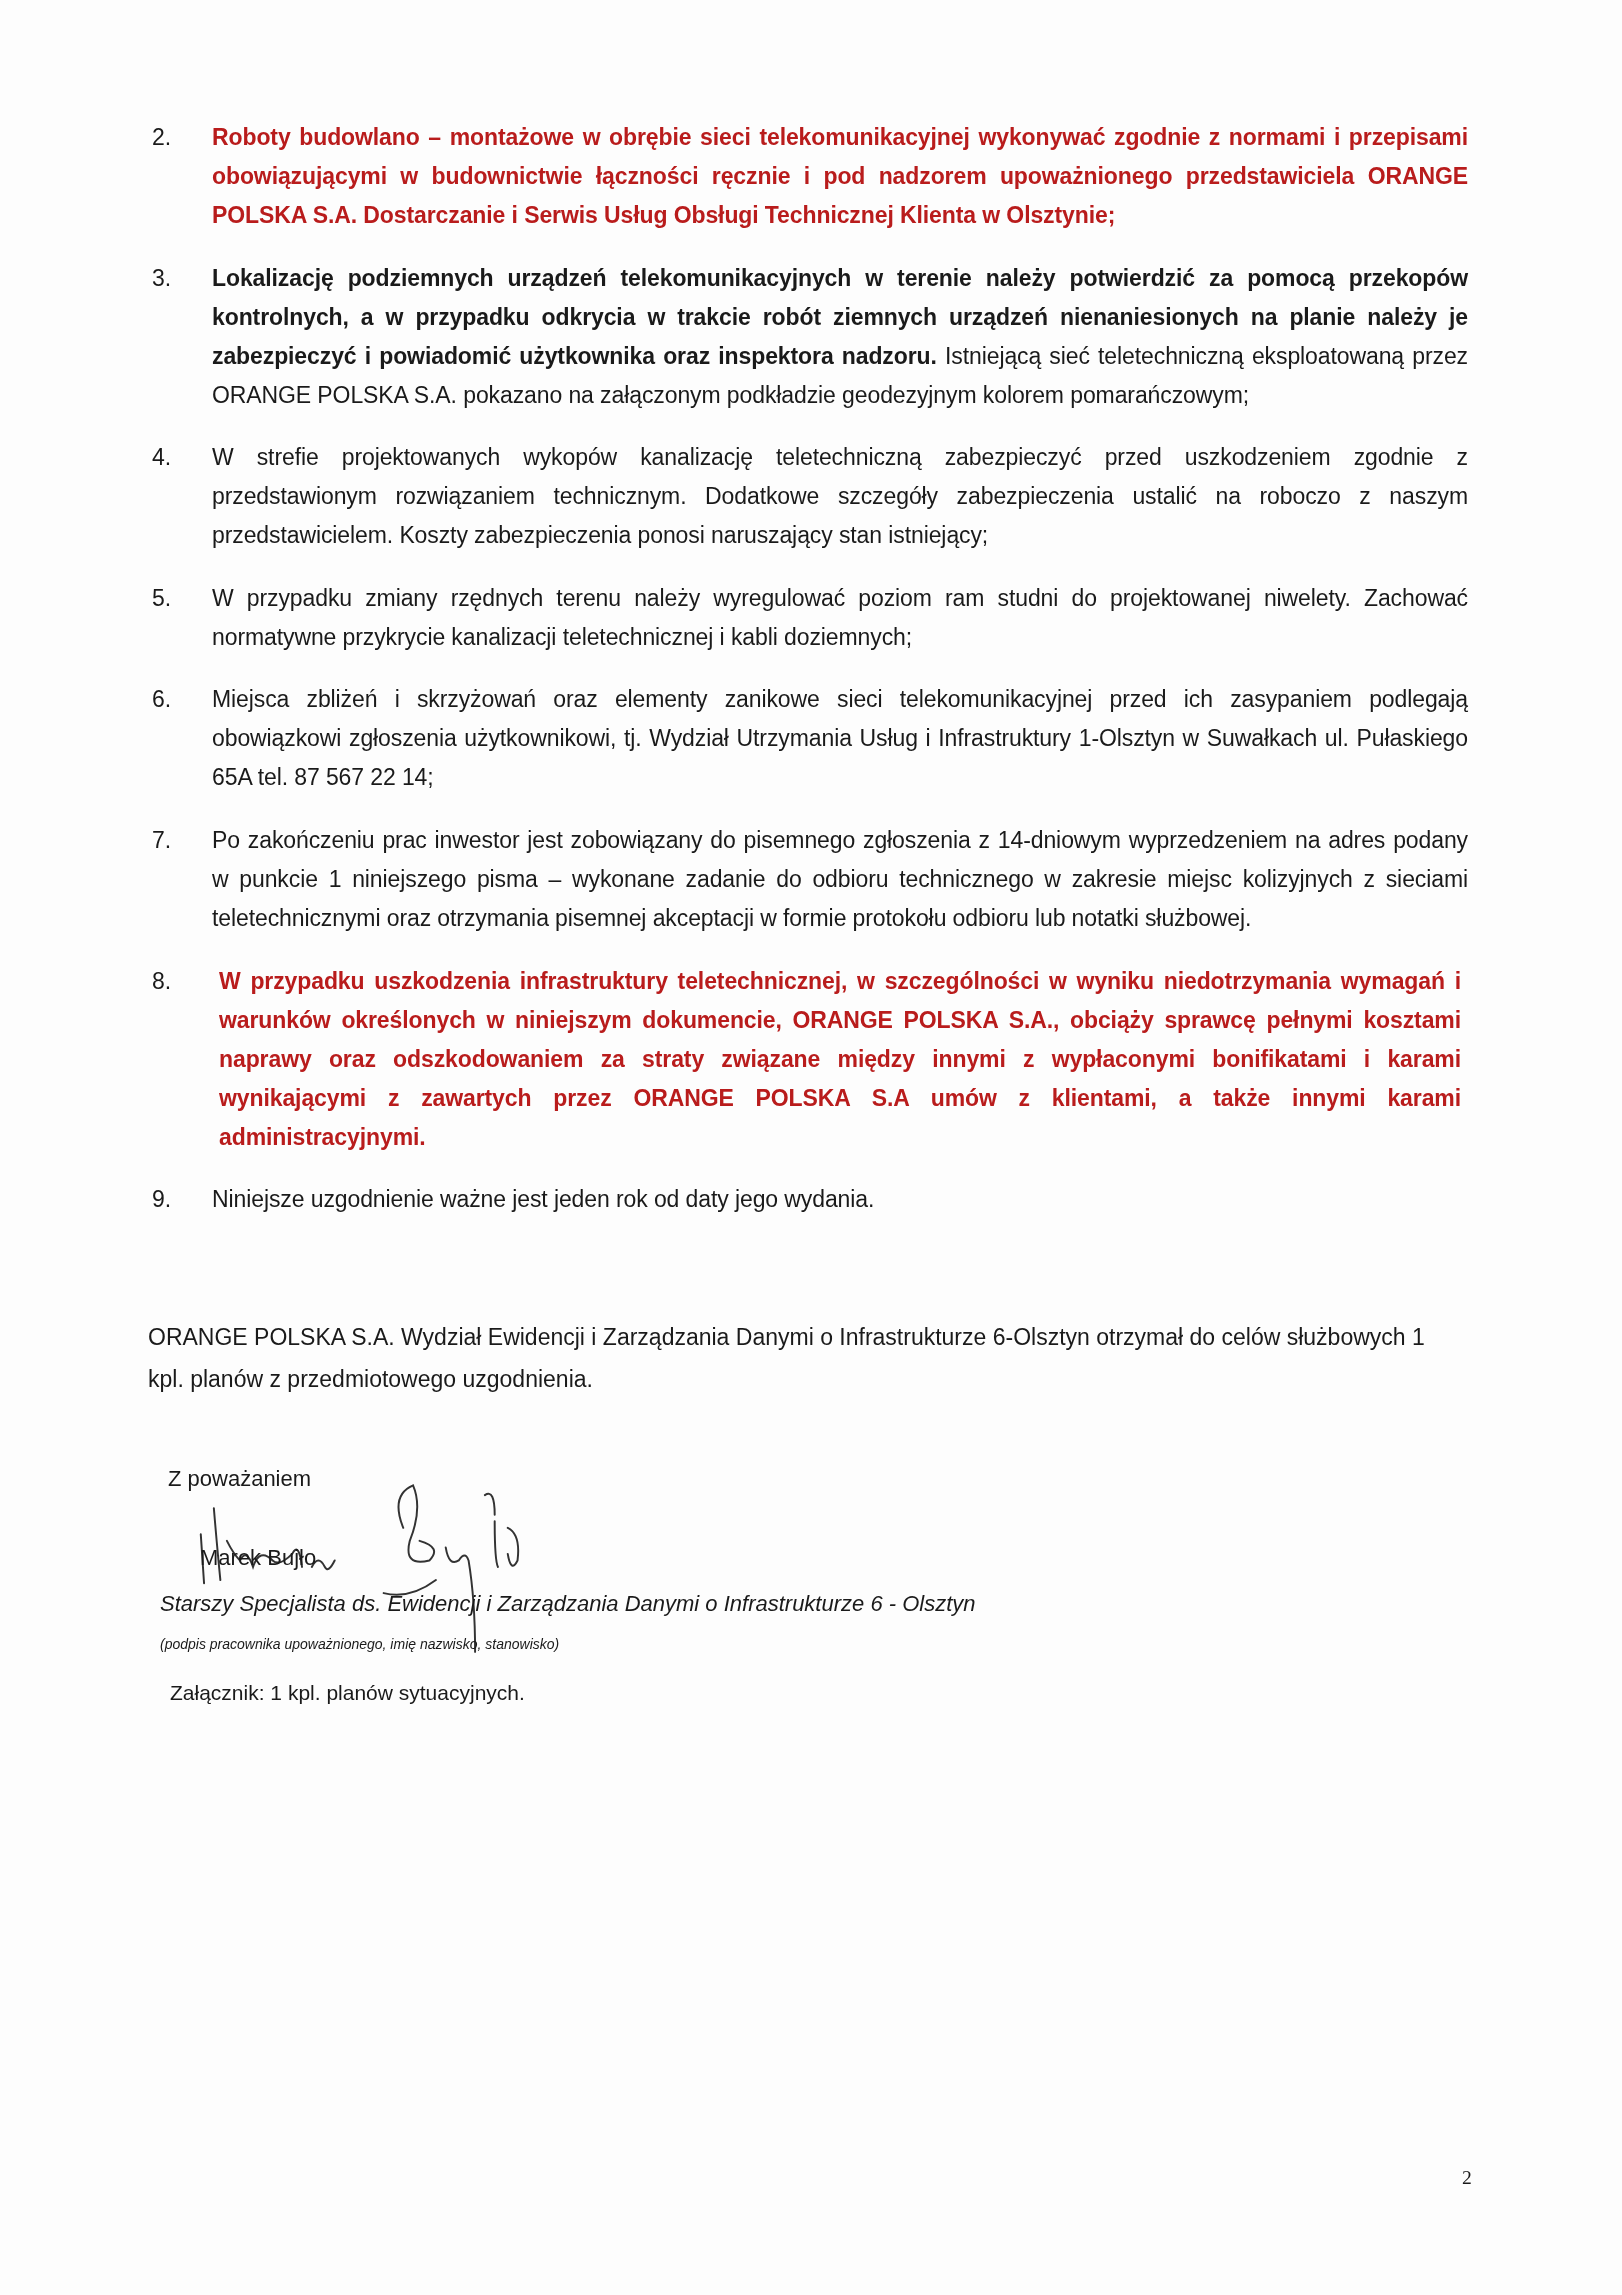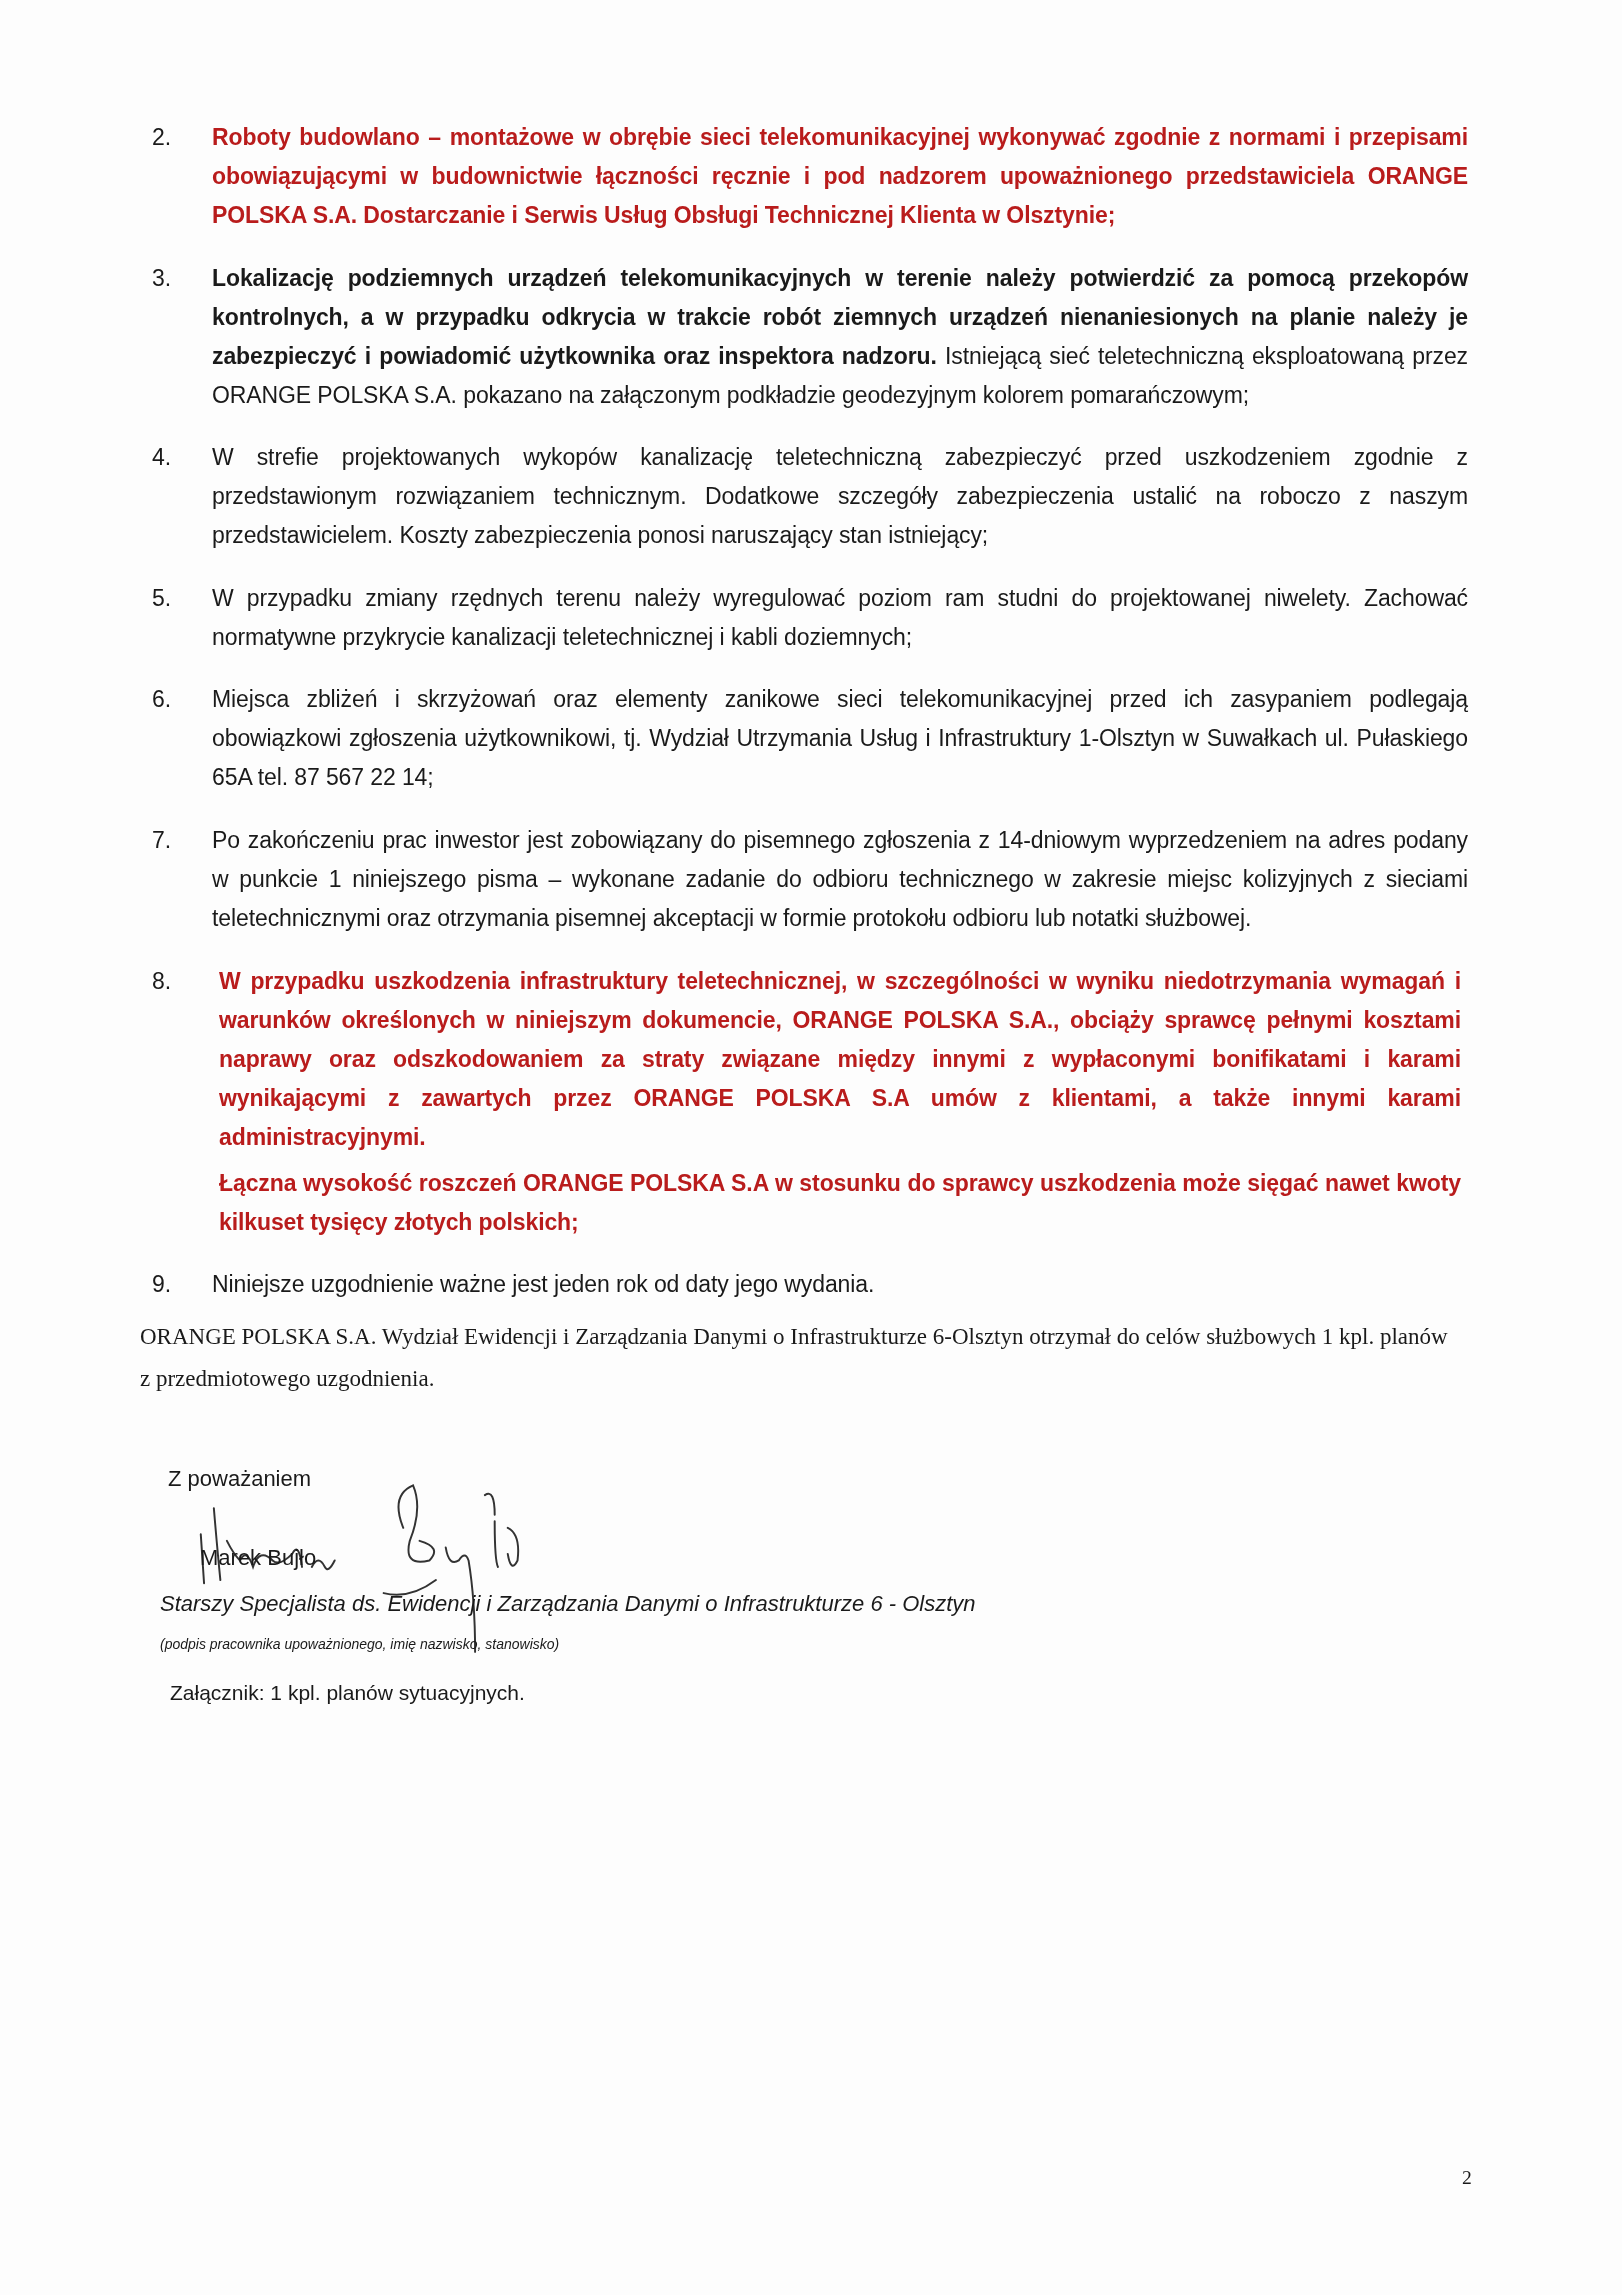--- a/index.html
+++ b/index.html
@@ -9,21 +9,21 @@
       background: #fdfdfd;
     }
     .list { position: absolute; left: 152px; top: 118px; width: 1316px; }
     .item { position: relative; padding-left: 60px; margin-bottom: 23.6px; }
     .num {
       position: absolute; left: 0; top: 0; font-size: 23px; line-height: 39px;
     }
     .txt { font-size: 23px; line-height: 39px; text-align: justify; letter-spacing: -0.1px; }
     .bold .txt { font-weight: bold; color: #b91c1c; }
     .txt p { margin: 7px; }
-    .para { position: absolute; left: 140px; top: 1316px; width: 1316px; font-size: 23px; line-height: 42px; font-family: Liberation Serif, serif; }
+    .para { position: absolute; left: 148px; top: 1316px; width: 1316px; font-size: 23px; line-height: 42px; }
     .closing { position: absolute; left: 168px; top: 1466px; font-size: 22px; }
     .name { position: absolute; left: 160px; top: 1545px; font-size: 22px; margin-left: 40px; }
     .role { position: absolute; left: 160px; top: 1591px; font-size: 22px; font-style: italic; }
     .caption { position: absolute; left: 160px; top: 1636px; font-size: 14px; font-style: italic; }
     .attach { position: absolute; left: 170px; top: 1681px; font-size: 21px; }
     .page-num { position: absolute; left: 1462px; top: 2167px; font-size: 19.6px; font-family: "Liberation Serif", serif; }
     .signature { position: absolute; left: 187px; top: 1469px; width: 537px; height: 209px; }
   </style>
 </head>
 <body>
@@ -50,21 +50,20 @@
     <div class="txt">Miejsca zbliżeń i skrzyżowań oraz elementy zanikowe sieci telekomunikacyjnej przed ich zasypaniem podlegają obowiązkowi zgłoszenia użytkownikowi, tj. Wydział Utrzymania Usług i Infrastruktury 1-Olsztyn w Suwałkach ul. Pułaskiego 65A  tel. 87 567 22 14;</div>
   </div>
   <div class="item">
     <span class="num">7.</span>
     <div class="txt">Po zakończeniu prac inwestor jest zobowiązany do pisemnego zgłoszenia z 14-dniowym wyprzedzeniem na adres podany w punkcie 1 niniejszego pisma – wykonane zadanie do odbioru technicznego w zakresie miejsc kolizyjnych z sieciami teletechnicznymi oraz otrzymania pisemnej akceptacji w formie protokołu odbioru lub notatki służbowej.</div>
   </div>
   <div class="item bold">
     <span class="num">8.</span>
     <div class="txt">
       <p>W przypadku uszkodzenia infrastruktury teletechnicznej, w szczególności w wyniku niedotrzymania wymagań i warunków określonych w niniejszym dokumencie, ORANGE POLSKA S.A., obciąży sprawcę pełnymi kosztami naprawy oraz odszkodowaniem za straty związane między innymi z wypłaconymi bonifikatami i karami wynikającymi z zawartych przez ORANGE POLSKA S.A umów z klientami, a także innymi karami administracyjnymi.</p>
-      <p>Łączna wysokość roszczeń ORANGE POLSKA S.A w stosunku do sprawcy uszkodzenia może sięgać nawet kwoty kilkuset tysięcy złotych polskich;</p>
     </div>
   </div>
   <div class="item">
     <span class="num">9.</span>
     <div class="txt">Niniejsze uzgodnienie ważne jest jeden rok od daty jego wydania.</div>
   </div>
 </div>
 
 <div class="para">ORANGE POLSKA S.A. Wydział Ewidencji i Zarządzania Danymi o Infrastrukturze 6-Olsztyn otrzymał do celów służbowych 1 kpl. planów z przedmiotowego uzgodnienia.</div>
 

